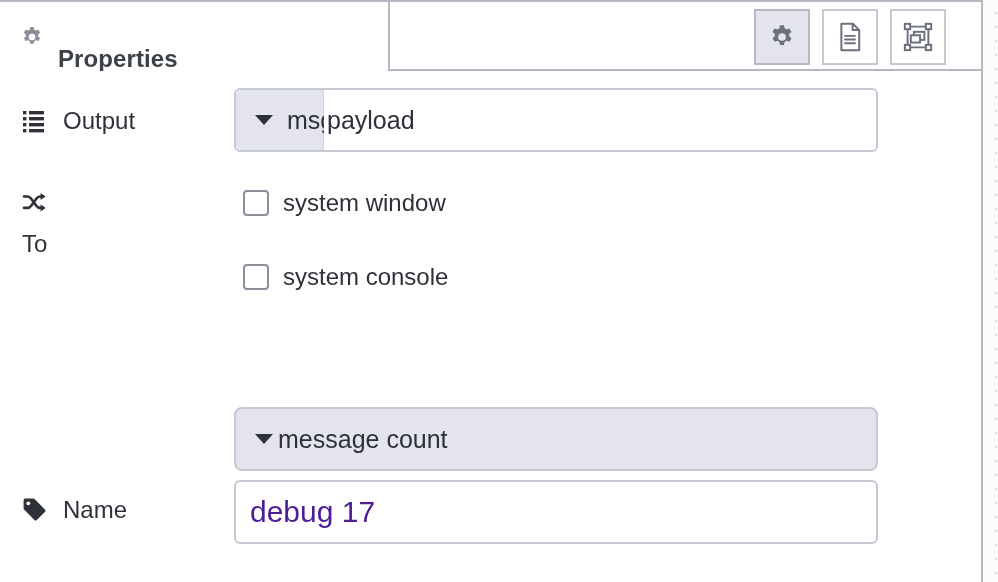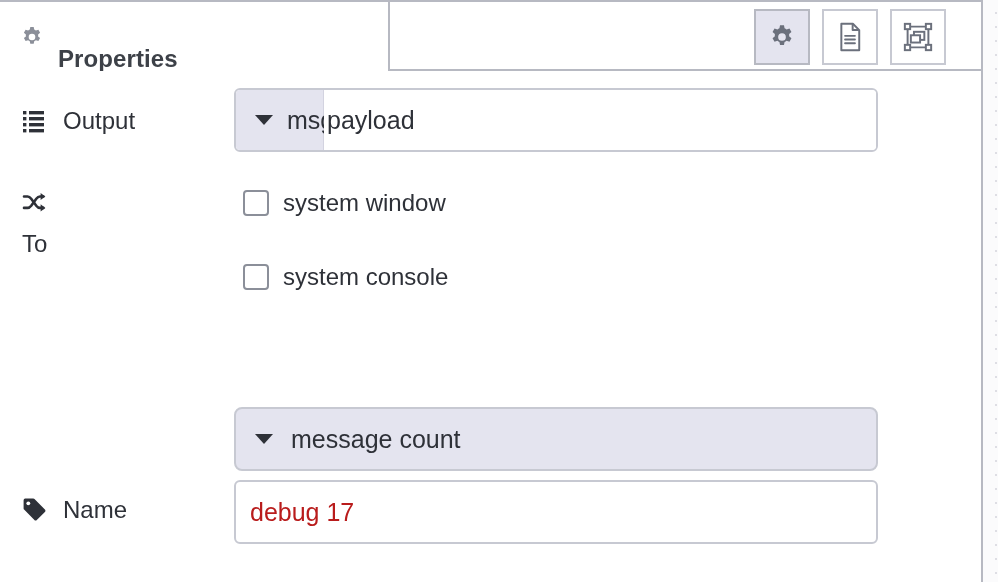--- a/index.html
+++ b/index.html
@@ -208,43 +208,43 @@
   
   .select-box {
     position: absolute;
     left: 234px;
     width: 644px; height: 64px;
     background: #e4e4ef;
     border: 2px solid #c7c9d2;
     border-radius: 8px;
     display: flex;
     align-items: center;
-    gap: 18px;
+    gap: 5px;
     padding-left: 19px;
     cursor: pointer;
   }
   .select-box .stext {
     font-size: 25px;
     color: #2e3138;
     line-height: 1;
   }
 
   
   .text-input {
     position: absolute;
     left: 234px;
     width: 644px; height: 64px;
     border: 2px solid #c7c9d2;
     border-radius: 6px;
     background: #ffffff;
     display: flex;
     align-items: center;
     padding-left: 14px;
-    font-size: 25px;
-    color: #b91c1c;
+    font-size: 30px;
+    color: #4c1d95;
     cursor: text;
   }
 </style>
 </head>
 <body>
 
 <div id="root">
 
   <div class="topline"></div>
 

